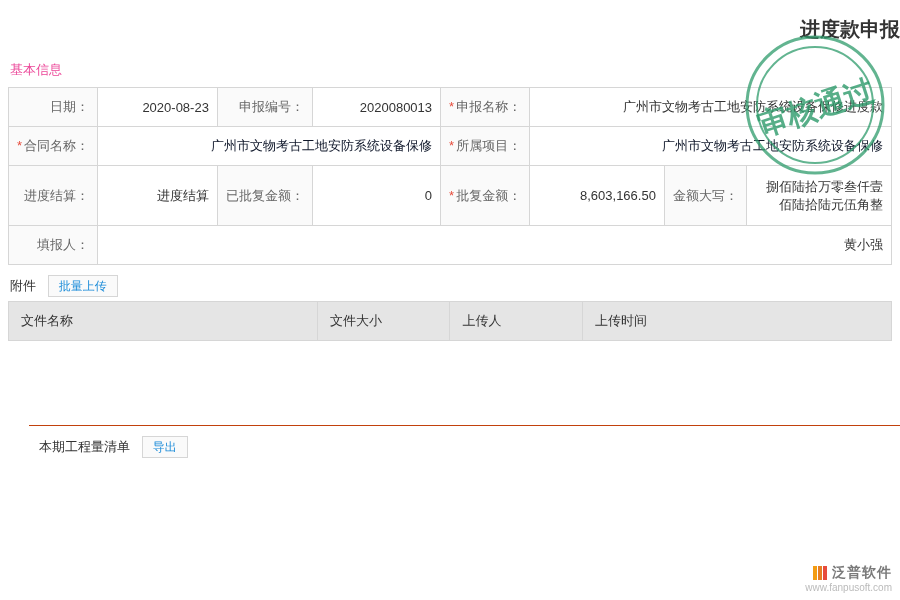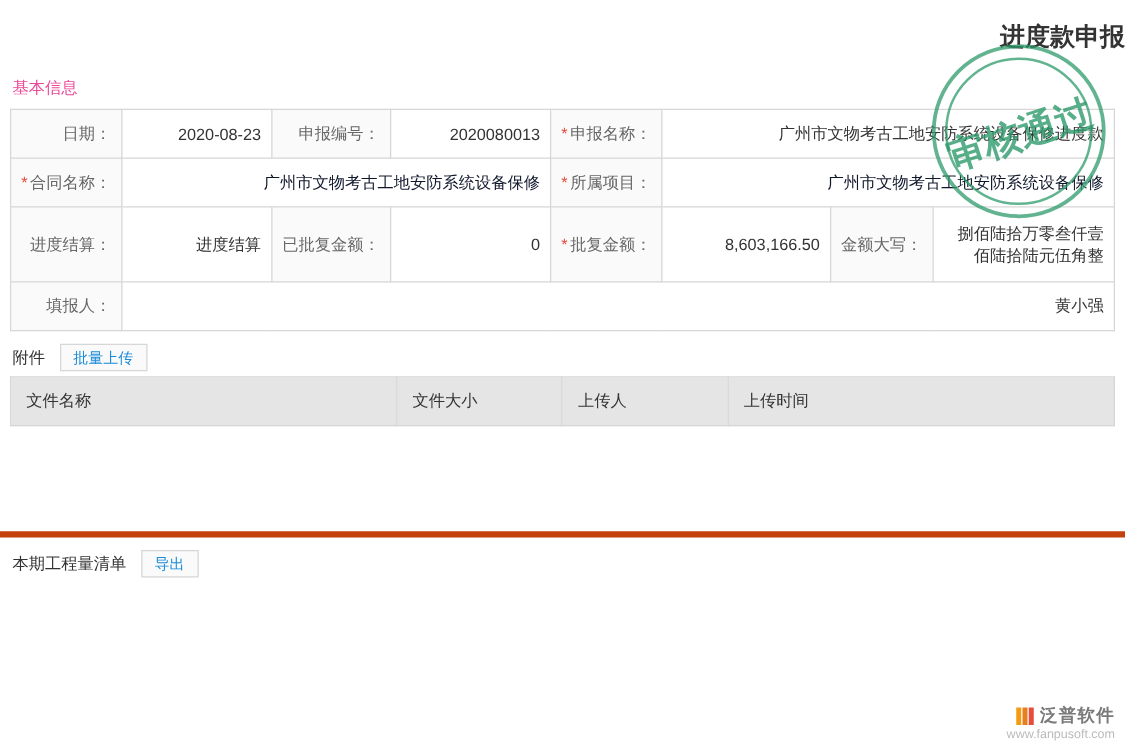--- a/index.html
+++ b/index.html
@@ -12,21 +12,21 @@
     .form-table td.value-cell { text-align: right; color: #333; }
     .req { color: #e74c3c; margin-right: 2px; }
     .link-text { color: #0f172a; text-decoration: none; cursor: pointer; }
     .tall-row td { height: 60px; }
     .attach-header { padding: 12px 9px 6px 10px; }
     .attach-header .lbl { color: #333; margin-right: 8px; }
     .attach-header .btn-link { color: #1a8bd8; cursor: pointer; border: 1px solid #d6d6d6; padding: 3px 10px; font-size: 12px; background: #fafafa; }
     .attach-table { width: calc(100% - 16px); margin: 0 8px; border-collapse: collapse; }
     .attach-table th { border: 1px solid #d6d6d6; padding: 10px 12px; text-align: left; font-weight: normal; color: #333; background: #e5e5e5; font-size: 13px; }
     .attach-body { height: 60px; }
-    .list-header { padding: 12px 10px 6px 10px; border-top: 5px solid #c2410c; margin-top: 24px; }
+    .list-header { padding: 12px 10px 6px 10px; border-top: 1px solid #c2410c; margin-top: 24px; margin-left: 29px; }
     .list-header .lbl { color: #333; margin-right: 8px; }
     .list-header .btn-link { color: #1a8bd8; cursor: pointer; border: 1px solid #d6d6d6; padding: 3px 10px; font-size: 12px; background: #fafafa; }
     .stamp { position: absolute; top: 30px; right: 10px; width: 150px; height: 150px; pointer-events: none; }
     .stamp svg { width: 100%; height: 100%; }
     .watermark { position: absolute; right: 8px; bottom: 6px; font-size: 14px; color: #999; text-align: right; line-height: 1.3; }
     .watermark .wm-main { color: #7a7a7a; font-weight: bold; letter-spacing: 1px; }
     .watermark .wm-sub { font-size: 10px; color: #bbb; }
     .wm-bar { display: inline-block; width: 4px; height: 14px; margin-right: 1px; vertical-align: middle; }
     .wm-bar.b1 { background:#f39c12; }
     .wm-bar.b2 { background:#e67e22; }

